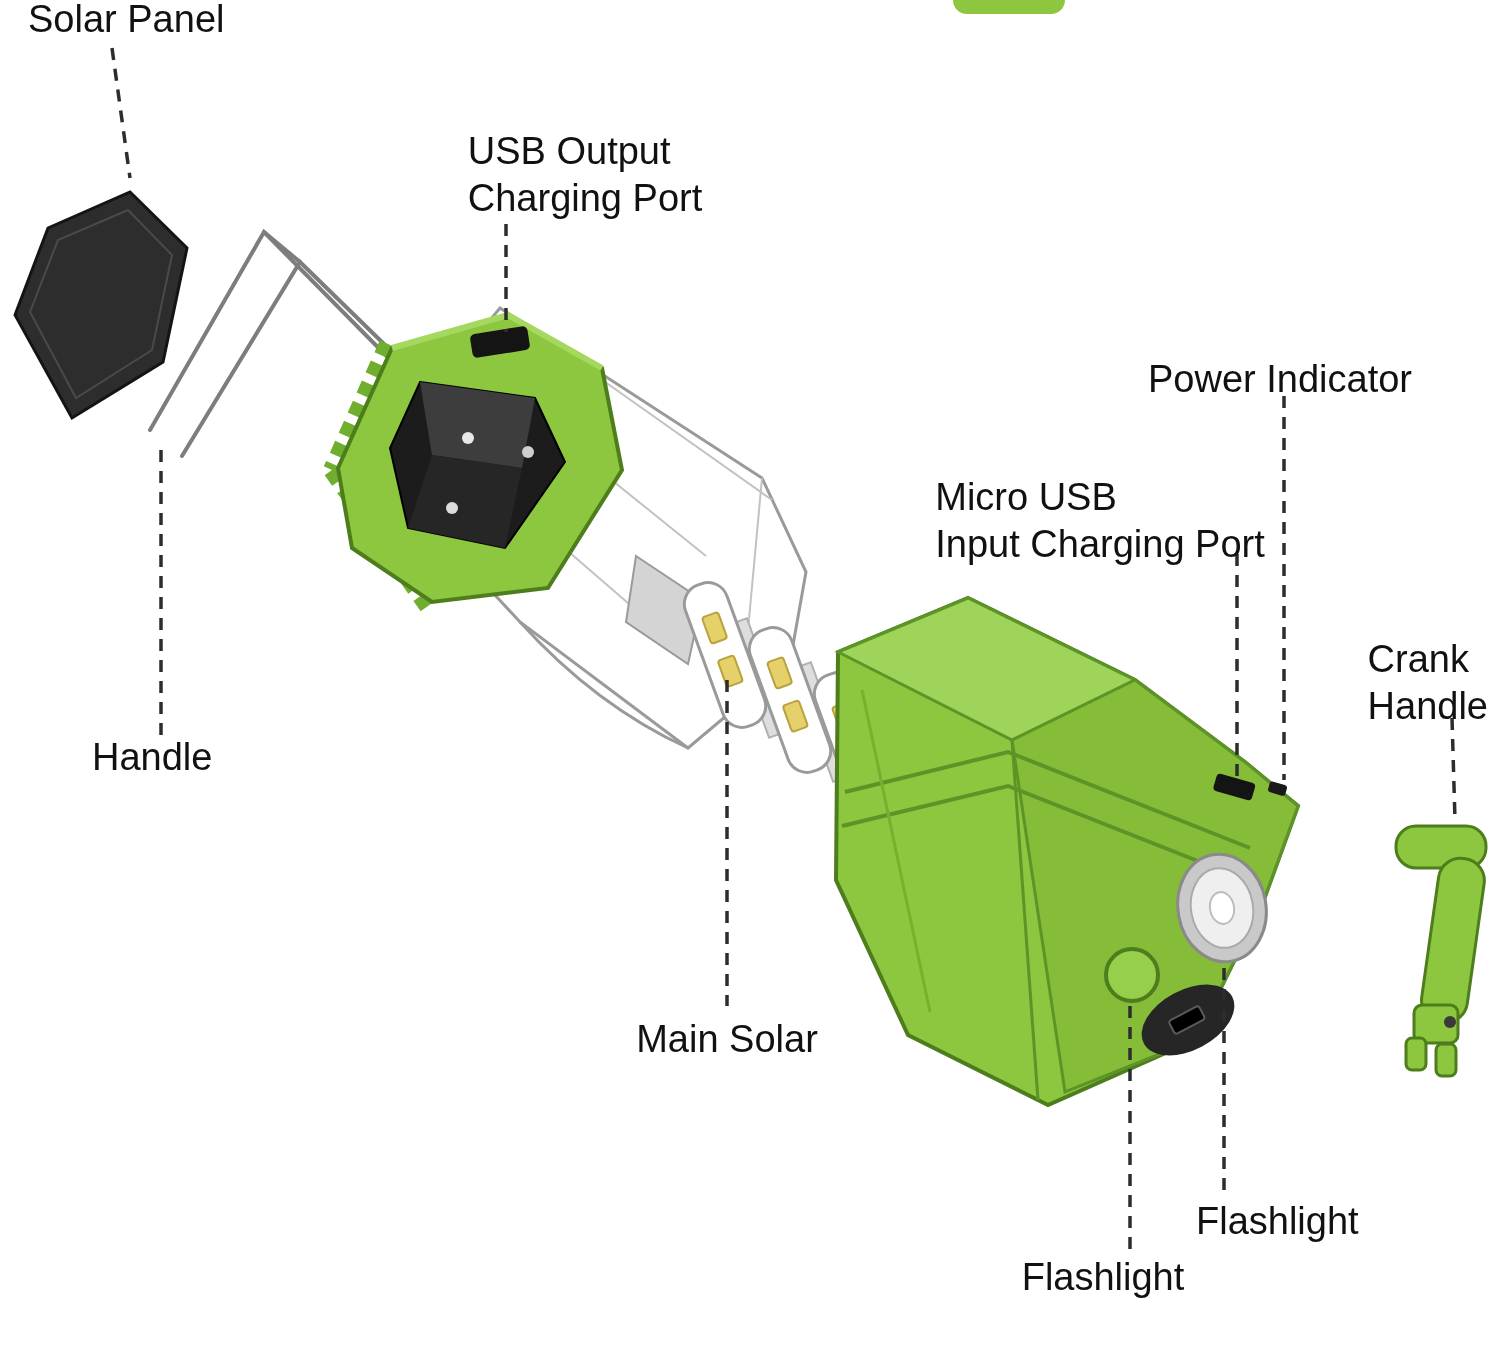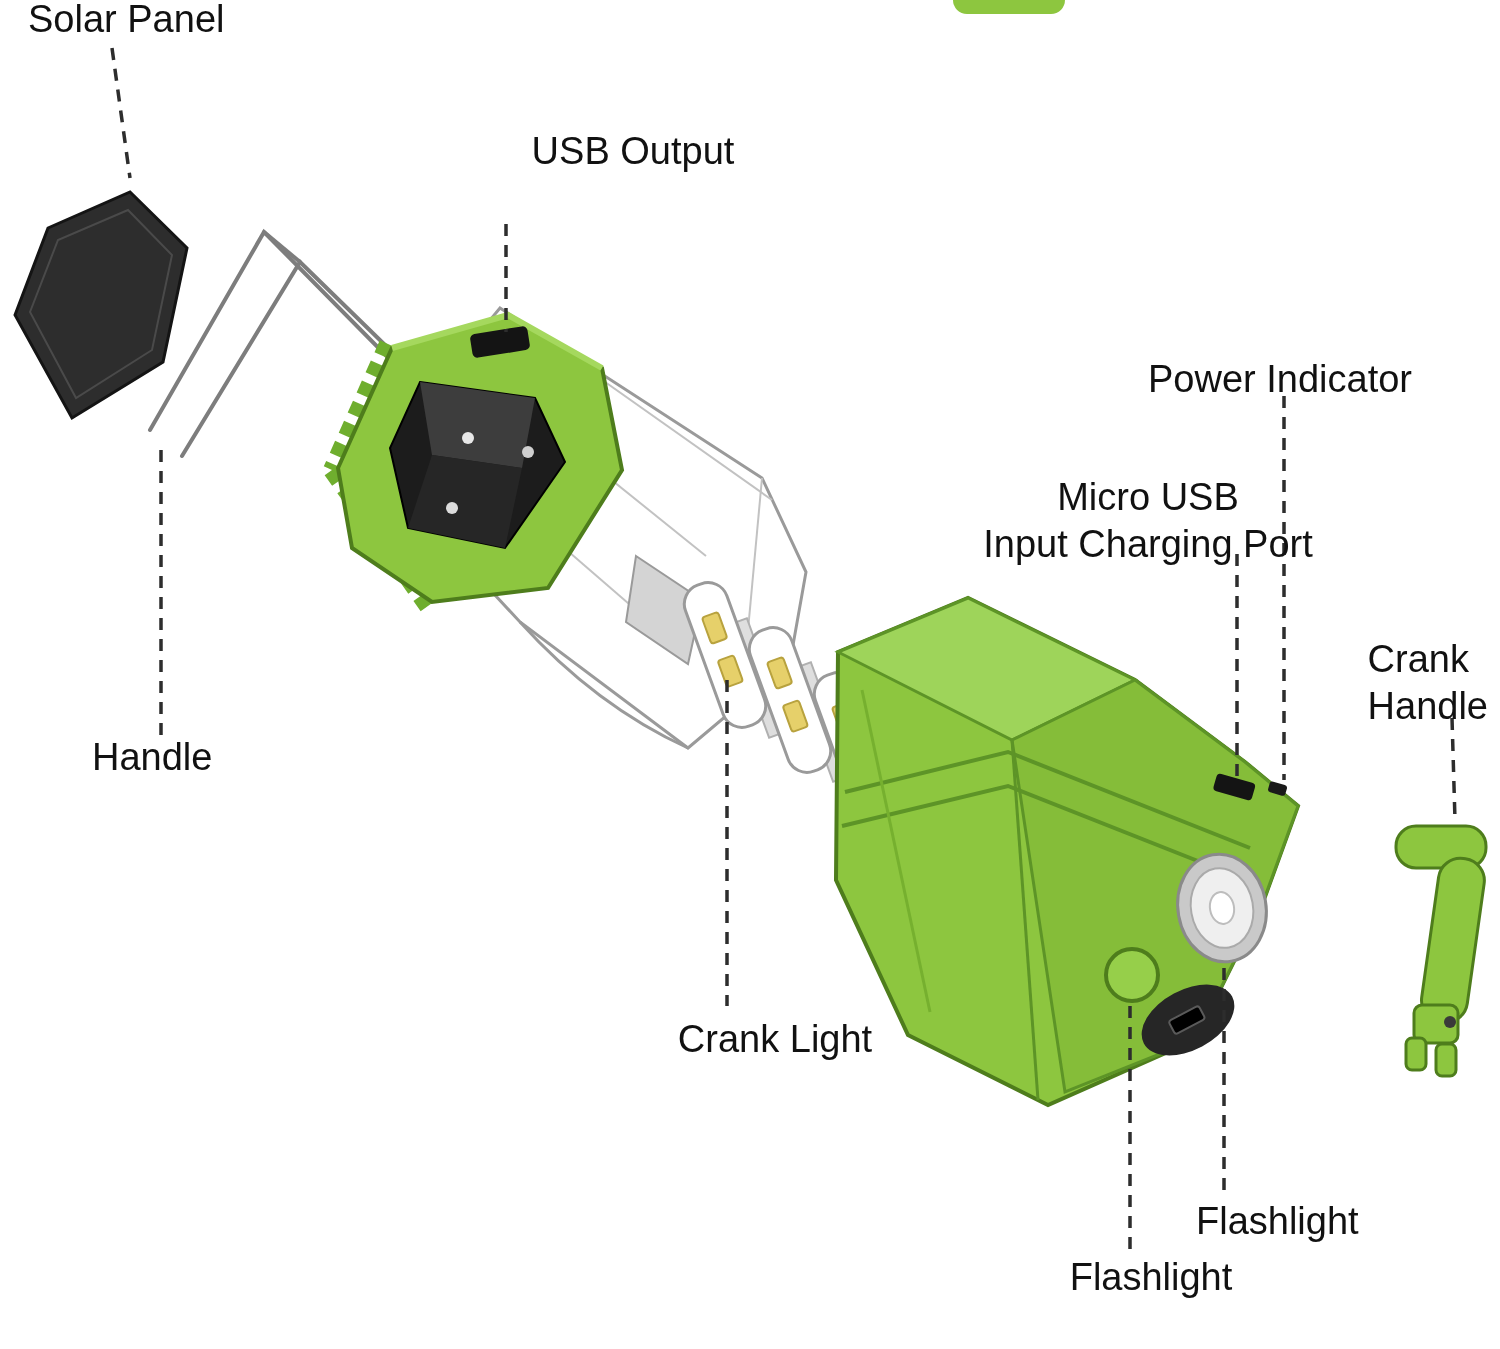--- a/index.html
+++ b/index.html
@@ -12,21 +12,21 @@
   }
   #stage{position:absolute;inset:0;}
   #artwork{position:absolute;left:0;top:0;}
   .label{
     position:absolute;
     color:#111111;
     font-size:38px;
     line-height:1.24;
     white-space:nowrap;
   }
-  .center{transform:translateX(-50%);text-align:center;margin-left:48px;}
+  .center{transform:translateX(-50%);}
   .right{text-align:left;}
 </style>
 </head>
 <body>
 
 <div id="stage">
 
   <svg id="artwork" width="1500" height="1349" viewBox="0 0 1500 1349">
 
     <rect x="953" y="-16" width="112" height="30" rx="14" fill="#8dc63f"></rect>
@@ -141,37 +141,38 @@
       <path d="M1224,968 L1224,1192"></path>
       <path d="M1130,1006 L1130,1250"></path>
     </g>
   </svg>
 
   <div>
     <div class="label" style="left:28px;top:-4px">Solar Panel</div>
 
     <div class="label center" style="left:585px;top:128px">
       <div>USB Output</div>
+      <div>Charging Port</div>
     </div>
 
     <div class="label" style="left:1148px;top:356px">Power Indicator</div>
 
     <div class="label center" style="left:1100px;top:474px">
       <div>Micro USB</div>
       <div>Input Charging Port</div>
     </div>
 
     <div class="label right" style="right:12px;top:636px">
       <div>Crank</div>
       <div>Handle</div>
     </div>
 
     <div class="label" style="left:92px;top:734px">Handle</div>
 
-    <div class="label center" style="left:727px;top:1016px">Crank Light</div>
+    <div class="label center" style="left:727px;top:1016px">Main Solar</div>
 
     <div class="label" style="left:1196px;top:1198px">Flashlight</div>
 
     <div class="label center" style="left:1103px;top:1254px">
       <div>Flashlight</div>
     </div>
   </div>
 
 </div>
 

